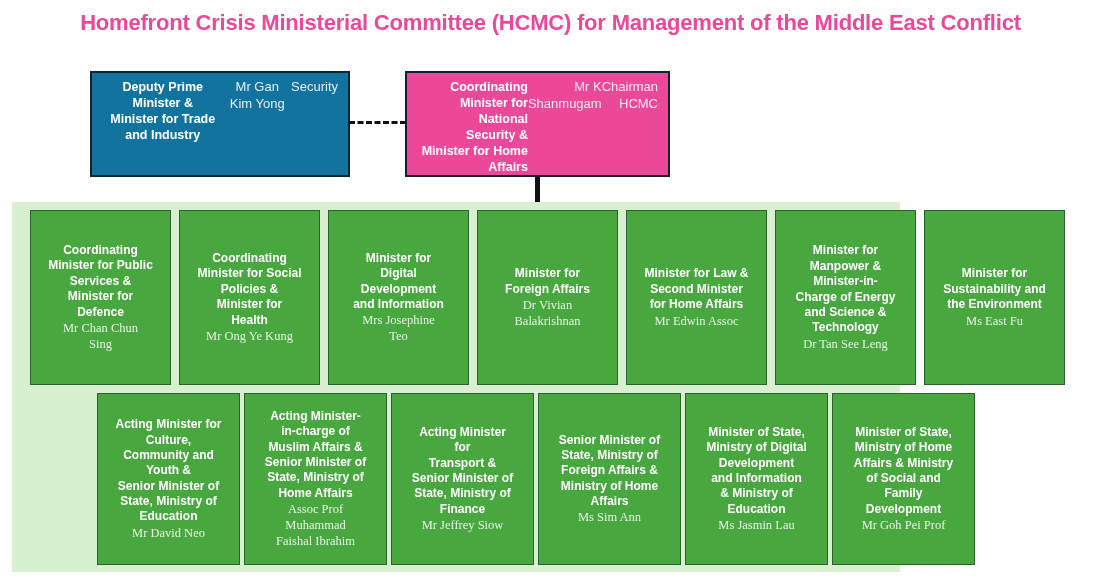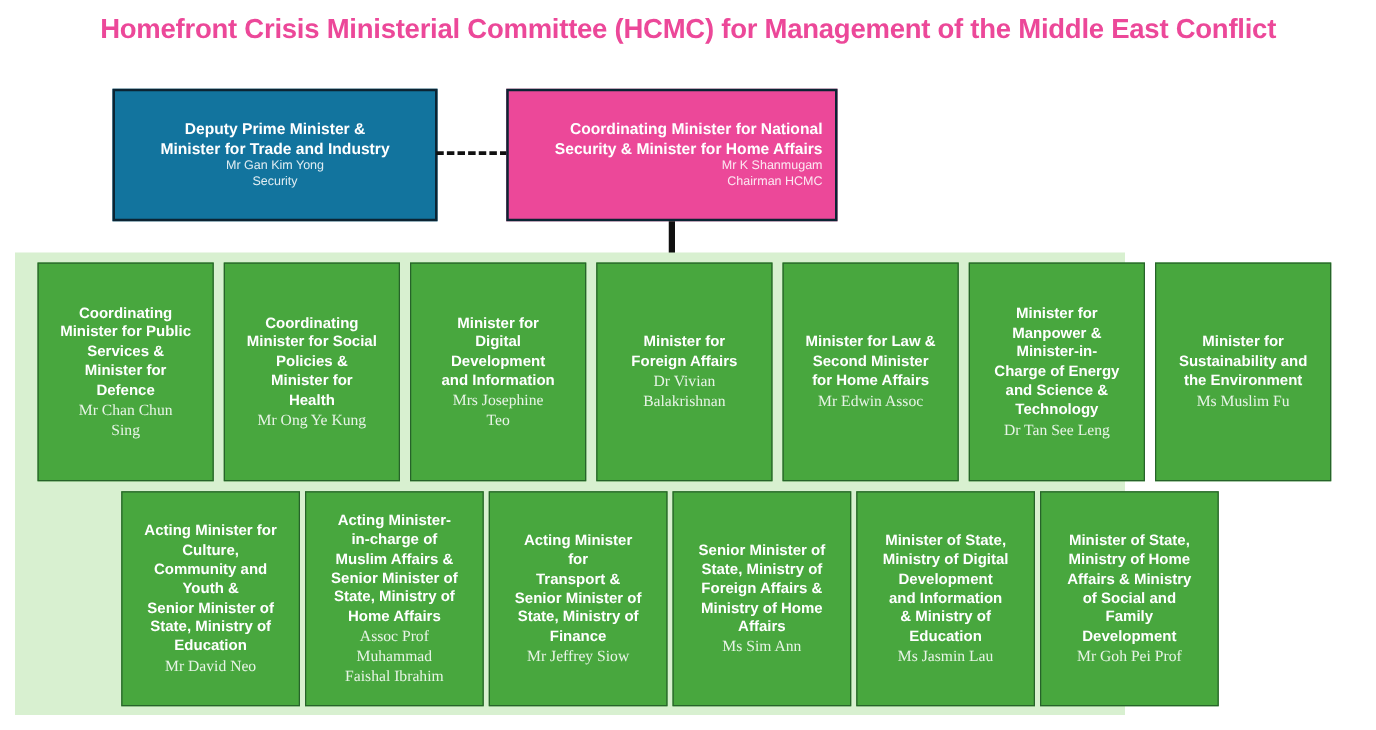--- a/index.html
+++ b/index.html
@@ -12,32 +12,32 @@
   }
   h1.title {
     position:absolute; top:10px; left:0; width:100%;
     margin:0; text-align:center;
     font-size:22px; font-weight:bold; color:#ec4899;
     letter-spacing:-0.2px;
   }
   .topbox {
     position:absolute; top:71px; height:106px;
     box-sizing:border-box;
-    display:flex; flex-direction:column; justify-content:center;
+    display:flex; flex-direction:row; justify-content:center;
     text-align:center; color:#ffffff;
     padding:6px 10px;
   }
   .advisor  { left:90px;  width:260px; background:#12749E; border:2px solid #0B2433; }
   .chairman { left:405px; width:265px; background:#ec4899; border:2px solid #0B2433;text-align:right; }
   .bt {
     font-weight:bold; font-size:12.5px; line-height:1.28;
     white-space:pre-line;
   }
   .bn {
-    font-size:10px; line-height:1.28;
+    font-size:13px; line-height:1.28;
     color:rgba(255,255,255,0.87);
     white-space:pre-line;
   }
   .dash {
     position:absolute; left:349px; top:121px; width:57px; height:0;
     border-top:3px dashed #101010;
   }
   .vline {
     position:absolute; left:535px; top:177px; width:5px; height:26px;
     background:#101010;
@@ -131,21 +131,21 @@
 Minister-in-
 Charge of Energy
 and Science &amp;
 Technology</div>
           <div class="bn">Dr Tan See Leng</div>
         </div>
         <div class="mbox">
           <div class="bt">Minister for
 Sustainability and
 the Environment</div>
-          <div class="bn">Ms Muslim Fu</div>
+          <div class="bn">Ms East Fu</div>
         </div>
       </div>
     <div class="row" id="row2">
         <div class="mbox">
           <div class="bt">Acting Minister for
 Culture,
 Community and
 Youth &amp;
 Senior Minister of
 State, Ministry of

